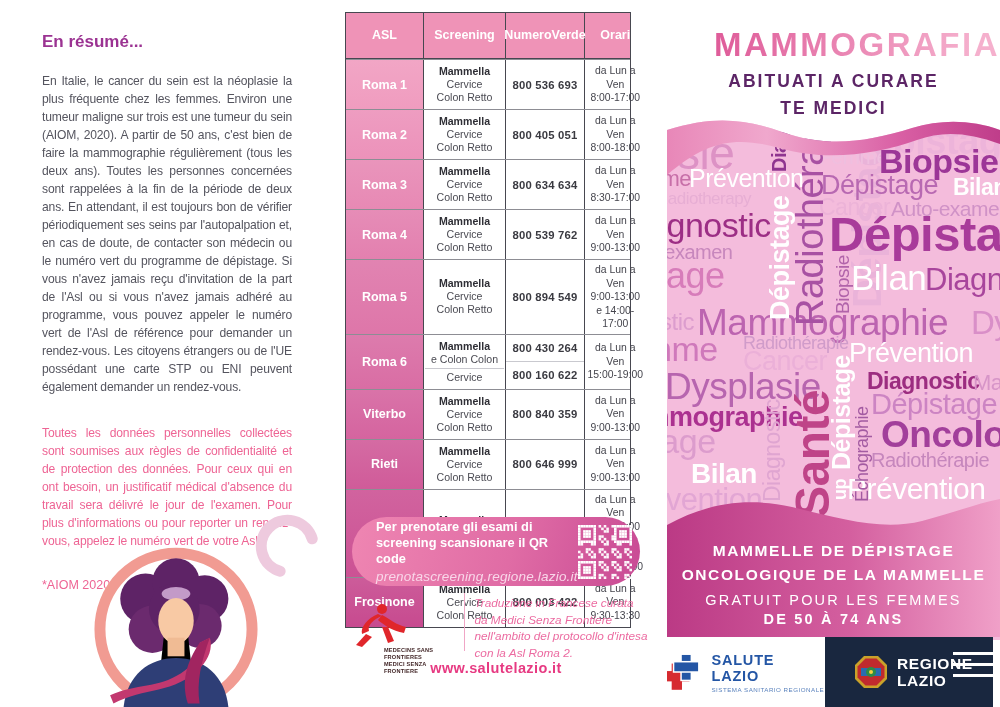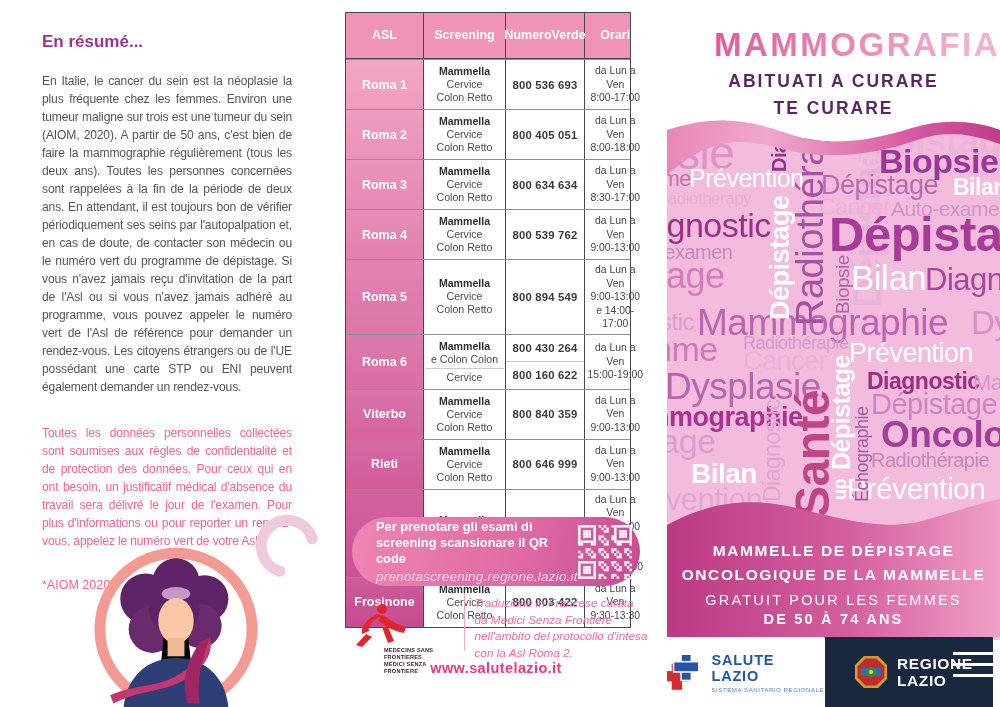--- a/index.html
+++ b/index.html
@@ -528,21 +528,21 @@
     </div>
     <div class="msf-divider"></div>
     <div class="msf-note">Traduzione in Francese curata da Medici Senza Frontiere nell'ambito del protocollo d'intesa con la Asl Roma 2.</div>
   </div>
 
   <div class="site">www.salutelazio.it</div>
 
   <div class="rp-title">MAMMOGRAFIA</div>
   <div class="rp-sub">
     <div>ABITUATI A CURARE</div>
-    <div>TE CURARE</div>
+    <div>TE MEDICI</div>
   </div>
 
   <div class="cloud-panel">
     <div>
         <span class="cloud-word" style="left: 178px; top: 4px; font-size: 38px; color: rgb(237, 180, 218); font-weight: 600;">Dépistage</span>
         <span class="cloud-word vert" style="left: 180px; top: 190px; font-size: 40px; color: rgb(234, 179, 217); font-weight: 600;">Dépistage</span>
         <span class="cloud-word" style="left: -80px; top: 12px; font-size: 46px; color: rgb(221, 146, 197); font-weight: 500;">Biopsie</span>
         <span class="cloud-word" style="left: 152px; top: 28px; font-size: 21px; color: rgb(239, 191, 223); font-weight: 500;">Femme</span>
         <span class="cloud-word" style="left: 212px; top: 26px; font-size: 34px; color: rgb(156, 54, 151); font-weight: 600;">Biopsie</span>
         <span class="cloud-word" style="left: -48px; top: 50px; font-size: 22px; color: rgb(199, 111, 168); font-weight: 500;">Femme</span>

